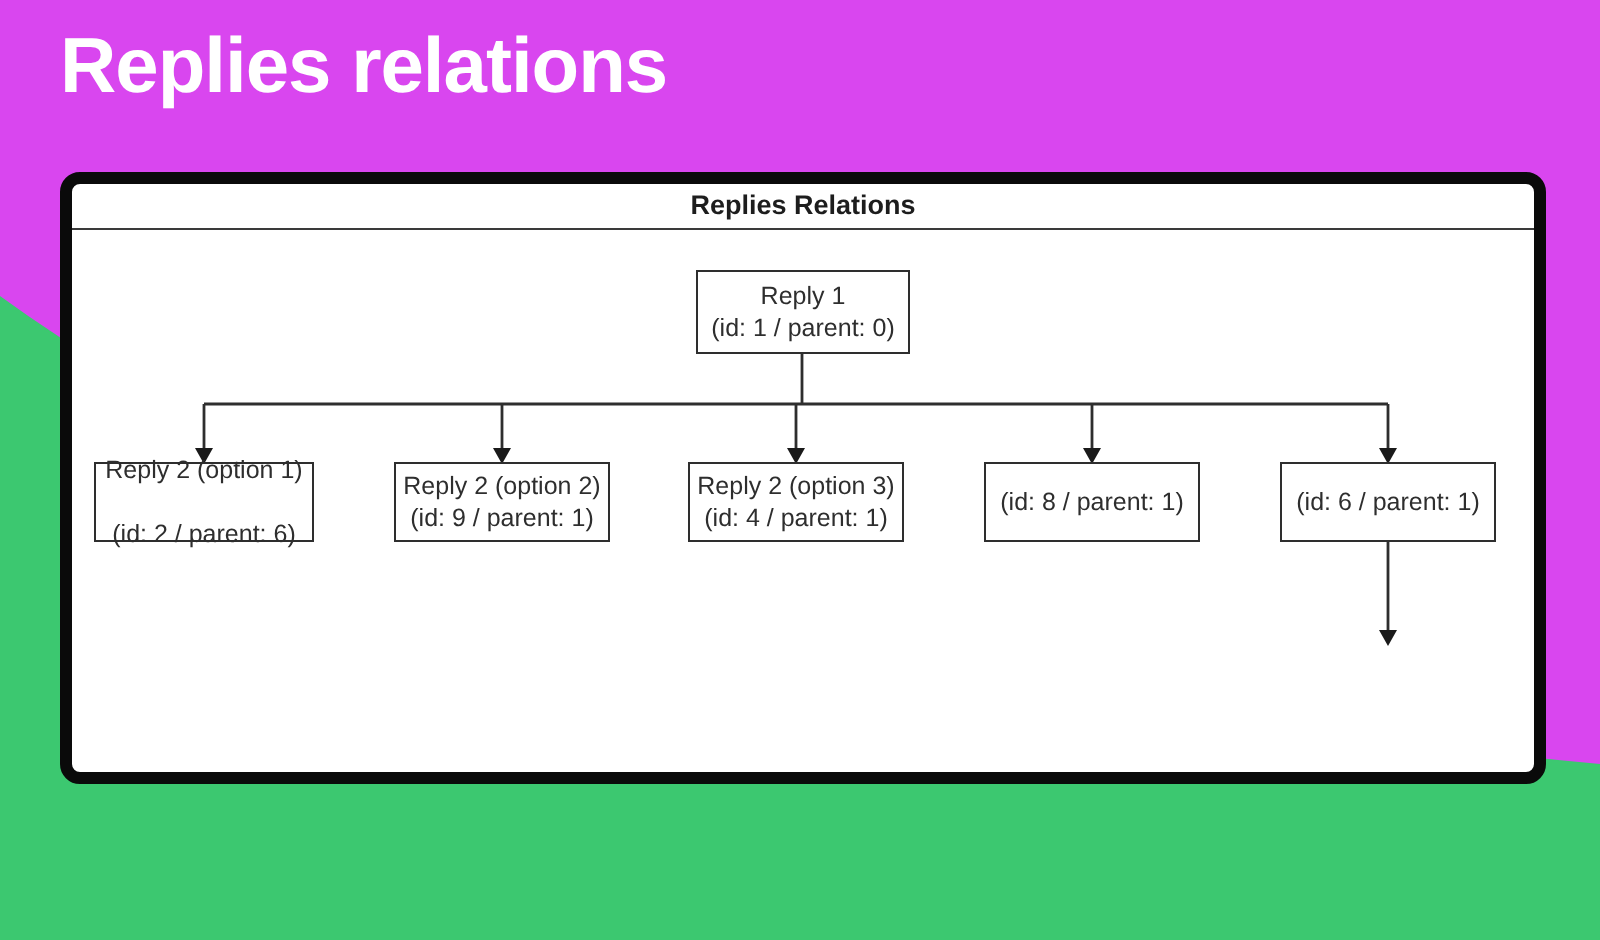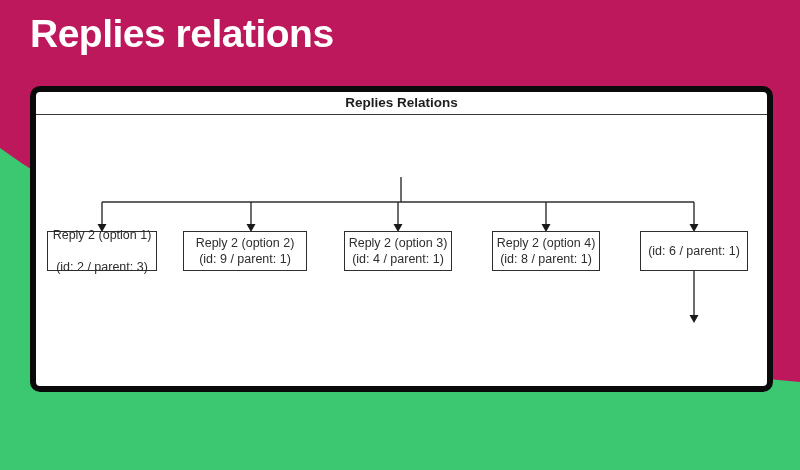--- a/index.html
+++ b/index.html
@@ -1,20 +1,20 @@
 <!DOCTYPE html>
 <html><head>
 <meta charset="utf-8">
 <style>
   html,body{margin:0;padding:0;}
   .stage{
     position:relative;
     width:800px;height:470px;
     overflow:hidden;
-    background:#be185d;
+    background:#d946ef;
     font-family:"Liberation Sans",sans-serif;
   }
   .bg-svg{position:absolute;left:0;top:0;z-index:1;}
   .slide-title{
     position:absolute;left:30px;top:12px;z-index:4;
     color:#ffffff;font-size:39px;font-weight:700;
     letter-spacing:-0.5px;
     font-family:"Liberation Sans",sans-serif;
   }
   .panel{
@@ -35,21 +35,21 @@
     position:absolute;z-index:5;box-sizing:border-box;
     background:#ffffff;border:1.5px solid #2e2e2e;
     display:flex;flex-direction:column;align-items:center;justify-content:center;
     text-align:center;color:#2e2e2e;
     font-size:12.5px;line-height:16px;
     font-family:"Liberation Sans",sans-serif;
     white-space:nowrap;
   }
   .n1{left:348px;top:135px;width:107px;height:42px;}
   .n2{left:47px; top:231px;width:110px;height:40px;gap:16px;}
-  .n3{left:183px;top:231px;width:124px;height:40px;}
+  .n3{left:197px;top:231px;width:108px;height:40px;}
   .n4{left:344px;top:231px;width:108px;height:40px;}
   .n5{left:492px;top:231px;width:108px;height:40px;}
   .n6{left:640px;top:231px;width:108px;height:40px;}
   .n7{left:640px;top:323px;width:108px;height:40px;}
 </style>
 </head>
 <body>
 
 <div class="stage">
 
@@ -77,33 +77,36 @@
     <g fill="#1a1a1a" stroke="none">
       <polygon points="97.5,224 106.5,224 102,232"></polygon>
       <polygon points="246.5,224 255.5,224 251,232"></polygon>
       <polygon points="393.5,224 402.5,224 398,232"></polygon>
       <polygon points="541.5,224 550.5,224 546,232"></polygon>
       <polygon points="689.5,224 698.5,224 694,232"></polygon>
       <polygon points="689.5,315 698.5,315 694,323"></polygon>
     </g>
   </svg>
 
+  <div class="node n1">
+    <span>Reply 1</span>
+    <span>(id: 1 / parent: 0)</span>
+  </div>
   <div class="node n2">
     <span>Reply 2 (option 1)</span>
-    <span>(id: 2 / parent: 3)</span>
+    <span>(id: 2 / parent: 6)</span>
   </div>
   <div class="node n3">
     <span>Reply 2 (option 2)</span>
     <span>(id: 9 / parent: 1)</span>
   </div>
   <div class="node n4">
     <span>Reply 2 (option 3)</span>
     <span>(id: 4 / parent: 1)</span>
   </div>
   <div class="node n5">
-    <span>Reply 2 (option 4)</span>
     <span>(id: 8 / parent: 1)</span>
   </div>
   <div class="node n6">
     <span>(id: 6 / parent: 1)</span>
   </div>
 
 </div>
 
 </body></html>

